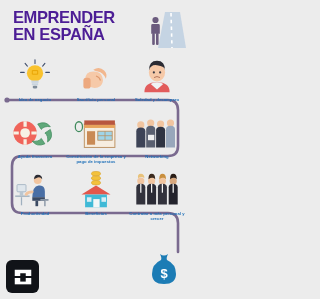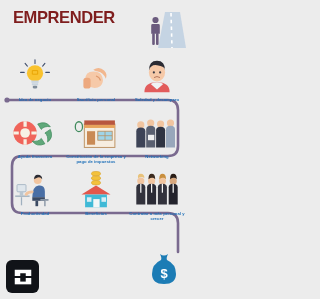--- a/index.html
+++ b/index.html
@@ -8,21 +8,21 @@
     background:#ececec;
     font-family:"Liberation Sans",sans-serif;
     overflow:hidden;position:relative;
   }
   #infographic{position:absolute;inset:0;}
 
   
   .header{position:absolute;left:0;top:0;width:192px;height:52px;}
   .title-block{position:absolute;left:13px;top:9px;width:120px;}
   .title-line{
-    color:#7f1d1d;font-weight:bold;font-size:16.5px;
+    color:#4c1d95;font-weight:bold;font-size:16.5px;
     line-height:17px;letter-spacing:-0.4px;white-space:nowrap;
   }
   .road-icon{position:absolute;left:147px;top:8px;width:40px;height:42px;}
 
   
   .path-svg{position:absolute;left:0;top:0;width:192px;height:299px;}
 
   
   .row{position:absolute;left:0;width:192px;height:56px;}
   .row1{top:56px;}
@@ -53,20 +53,21 @@
   .moneybag{position:absolute;left:148px;top:252px;width:32px;height:34px;}
 </style>
 </head>
 <body>
 
 <div id="infographic">
 
   <div class="header">
     <div class="title-block">
       <div class="title-line">EMPRENDER</div>
+      <div class="title-line">EN ESPAÑA</div>
     </div>
 
     <svg class="road-icon" viewBox="0 0 40 42">
       <polygon points="18,4 33,4 39,40 11,40" fill="#c5d4e3"></polygon>
       <g stroke="#ffffff" stroke-width="1.6" stroke-dasharray="3.4,3.4">
         <line x1="24" y1="5" x2="25" y2="40"></line>
       </g>
       <g>
         <circle cx="8.5" cy="12" r="3.1" fill="#6b5b7e"></circle>
         <path d="M5.6 16 h5.8 a1.4 1.4 0 0 1 1.4 1.4 v8.4 h-8.6 v-8.4 a1.4 1.4 0 0 1 1.4 -1.4 z" fill="#6b5b7e"></path>

